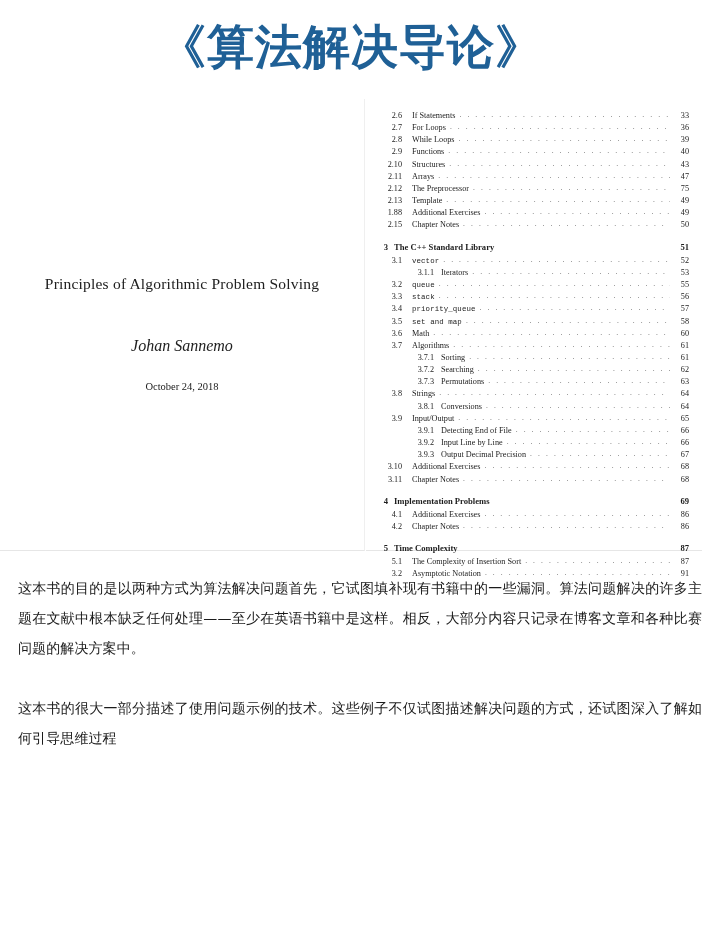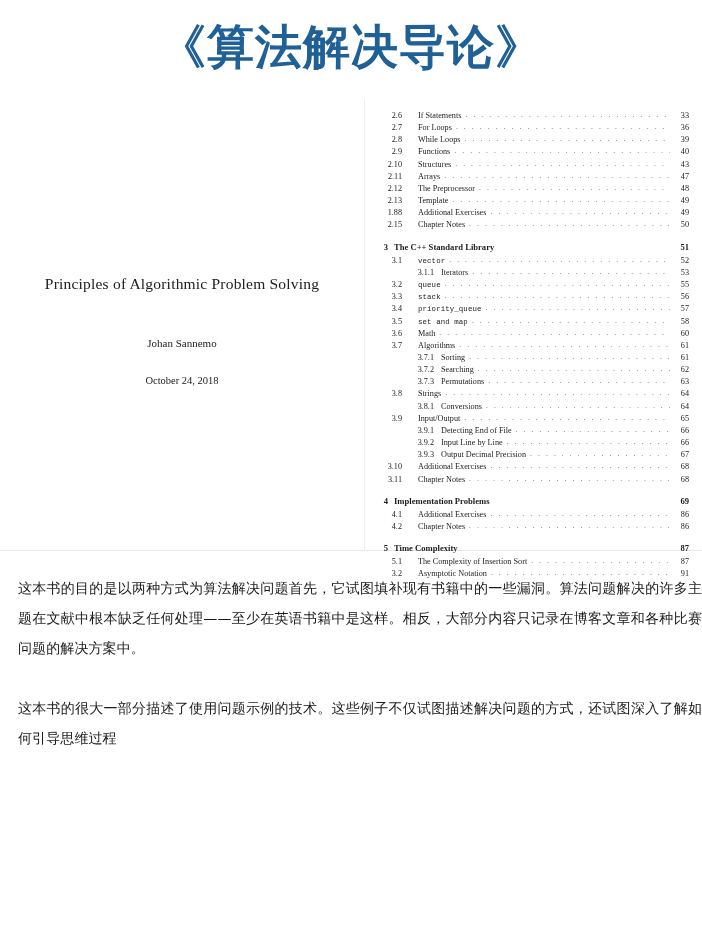--- a/index.html
+++ b/index.html
@@ -61,22 +61,23 @@
     top: 176px;
     text-align: center;
     font-family: "Liberation Serif", serif;
     color: #202020;
   }
   .halftitle-main {
     font-size: 15.5px;
     letter-spacing: .2px;
   }
   .halftitle-author {
-    font-size: 11px;
+    font-size: 16px;
     margin-top: 44px;
+    font-style: italic;
   }
   .halftitle-date {
     font-size: 10.5px;
     margin-top: 26px;
   }
 
   
   .toc-head {
     display: flex;
     justify-content: space-between;
@@ -102,21 +103,21 @@
     display: flex;
     align-items: baseline;
     font-size: 8.2px;
     line-height: 12.15px;
     white-space: nowrap;
   }
   .toc-row .num {
     flex: 0 0 auto;
     text-align: right;
     width: 24px;
-    margin-right: 16px;
+    margin-right: 10px;
   }
   .toc-row .title { flex: 0 0 auto; }
   .toc-row .leader {
     flex: 1 1 auto;
     overflow: hidden;
     margin: 0 3px 0 4px;
     letter-spacing: 2.1px;
     font-size: 7.5px;
     color: #565656;
     position: relative;
@@ -223,21 +224,21 @@
         <div class="toc-row lvl-section">
           <span class="num">2.11</span>
           <span class="title">Arrays</span>
           <span class="leader">. . . . . . . . . . . . . . . . . . . . . . . . . . . . . . . . . . . . . . . . . . . . . . . . . . . . . .</span>
           <span class="pg">47</span>
         </div>
         <div class="toc-row lvl-section">
           <span class="num">2.12</span>
           <span class="title">The Preprocessor</span>
           <span class="leader">. . . . . . . . . . . . . . . . . . . . . . . . . . . . . . . . . . . . . . . . . . . . . . . . . . . . . .</span>
-          <span class="pg">48</span>
+          <span class="pg">75</span>
         </div>
         <div class="toc-row lvl-section">
           <span class="num">2.13</span>
           <span class="title">Template</span>
           <span class="leader">. . . . . . . . . . . . . . . . . . . . . . . . . . . . . . . . . . . . . . . . . . . . . . . . . . . . . .</span>
           <span class="pg">49</span>
         </div>
         <div class="toc-row lvl-section">
           <span class="num">1.88</span>
           <span class="title">Additional Exercises</span>

